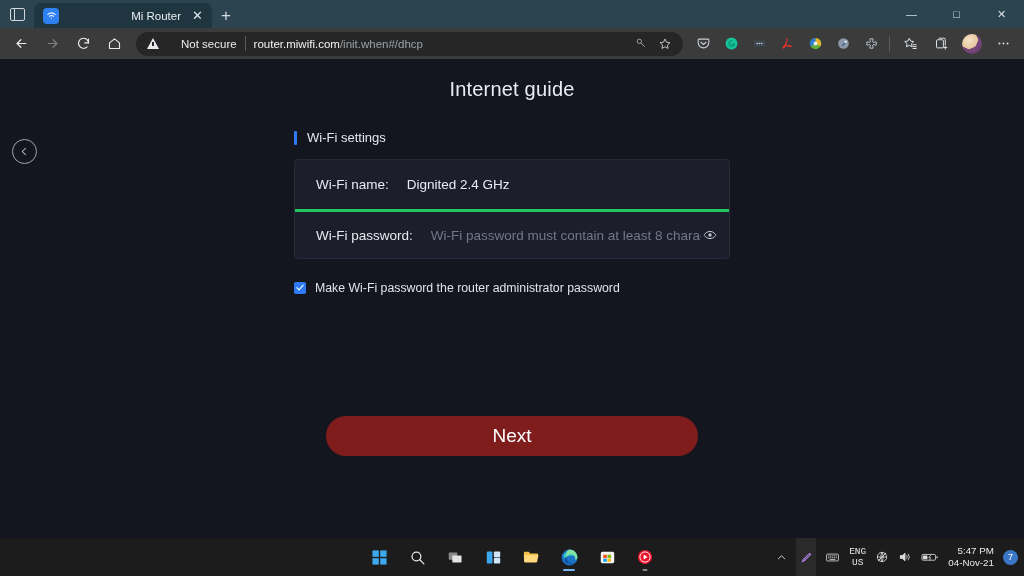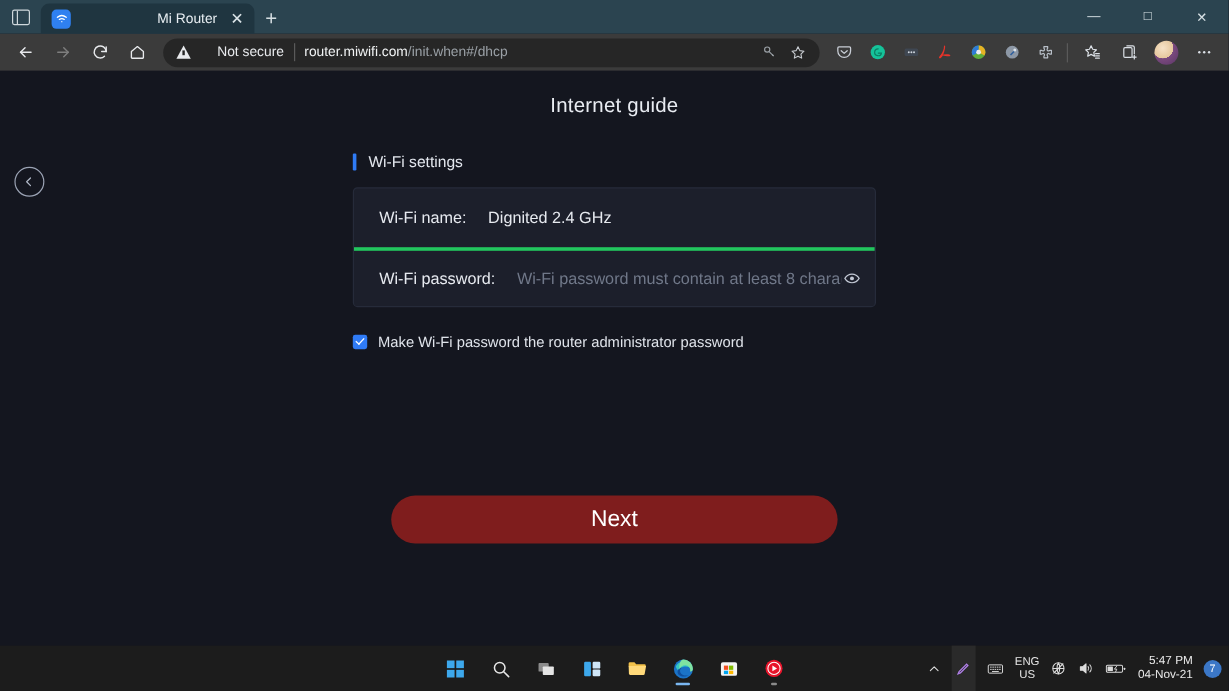--- a/index.html
+++ b/index.html
@@ -98,21 +98,21 @@
   
   .page {
     flex: 1; background: #14161f; position: relative; overflow: hidden;
   }
   .back-circle {
     position: absolute; left: 12px; top: 80px; width: 25px; height: 25px;
     border: 1.4px solid #9ba3b4; border-radius: 50%;
     display: flex; align-items: center; justify-content: center;
   }
   .page-title {
-    text-align: center; color: #e9ecf2; font-size: 17px; padding-top: 19px;
+    text-align: center; color: #e9ecf2; font-size: 20px; padding-top: 19px;
     letter-spacing: .2px;
   }
 
   .content { width: 436px; margin: 0 auto; padding-top: 29px; }
 
   .section-head { display: flex; align-items: center; gap: 10px; margin-bottom: 14px; }
   .accent-bar { width: 3px; height: 14px; background: #2f7bf6; border-radius: 1px; flex: none; }
   .section-title { font-size: 13px; color: #e3e7ee; }
 
   .card {
@@ -170,21 +170,21 @@
     width: 12px; height: 2.5px; border-radius: 2px; background: #7ab6f0;
   }
   .tbi.running:after {
     content: ""; position: absolute; bottom: 1px; left: 50%; transform: translateX(-50%);
     width: 5px; height: 2.5px; border-radius: 2px; background: #8a8a8a;
   }
   .tray {
     position: absolute; right: 6px; display: flex; align-items: center; gap: 9px; height: 38px;
   }
   .tray-ic { display: flex; align-items: center; justify-content: center; }
-  .lang { font-size: 9.5px; color: #e6e6e6; line-height: 11px; text-align: center; }
+  .lang { font-size: 9.5px; color: #e6e6e6; line-height: 11px; text-align: center; font-family: Liberation Mono, monospace; }
   .clock { font-size: 9.8px; color: #e9e9e9; line-height: 12px; text-align: right; }
   .badge {
     width: 15px; height: 15px; border-radius: 50%; background: #3b77c7; color: #fff;
     font-size: 9px; display: flex; align-items: center; justify-content: center;
   }
   .pen-chip {
     width: 20px; height: 38px; display: flex; align-items: center; justify-content: center;
     background: #2a2a2a;
   }
 </style>

